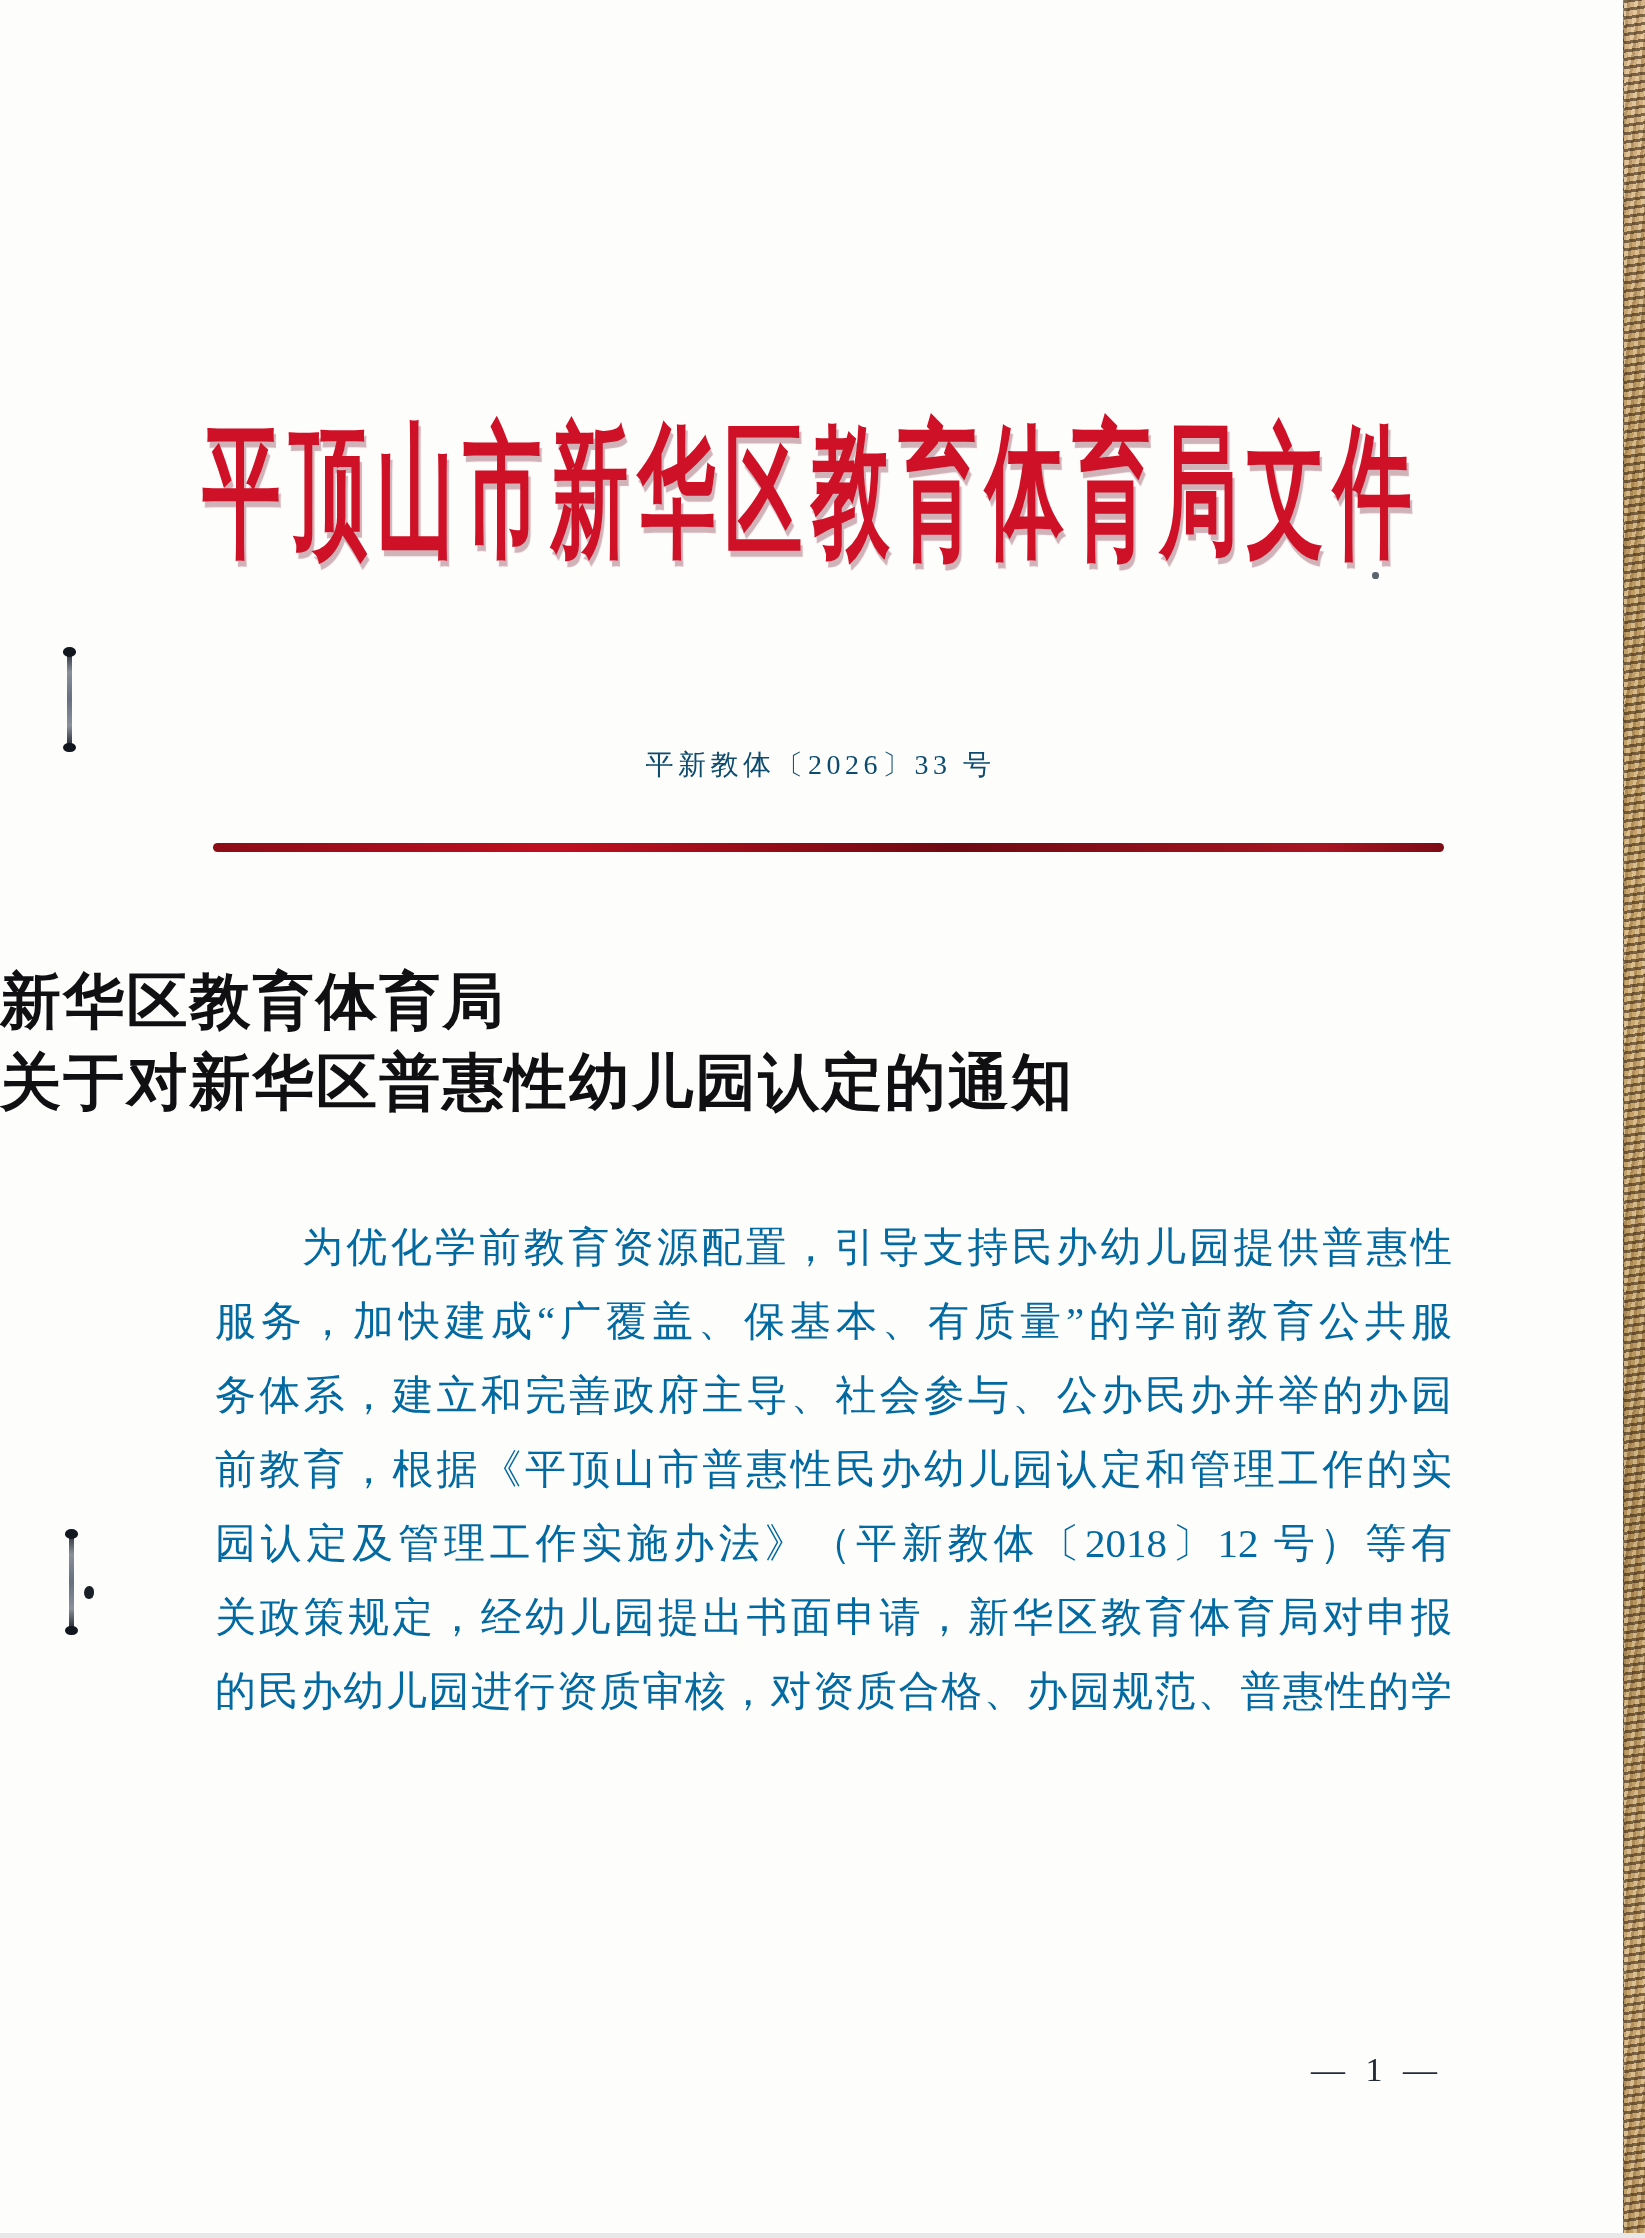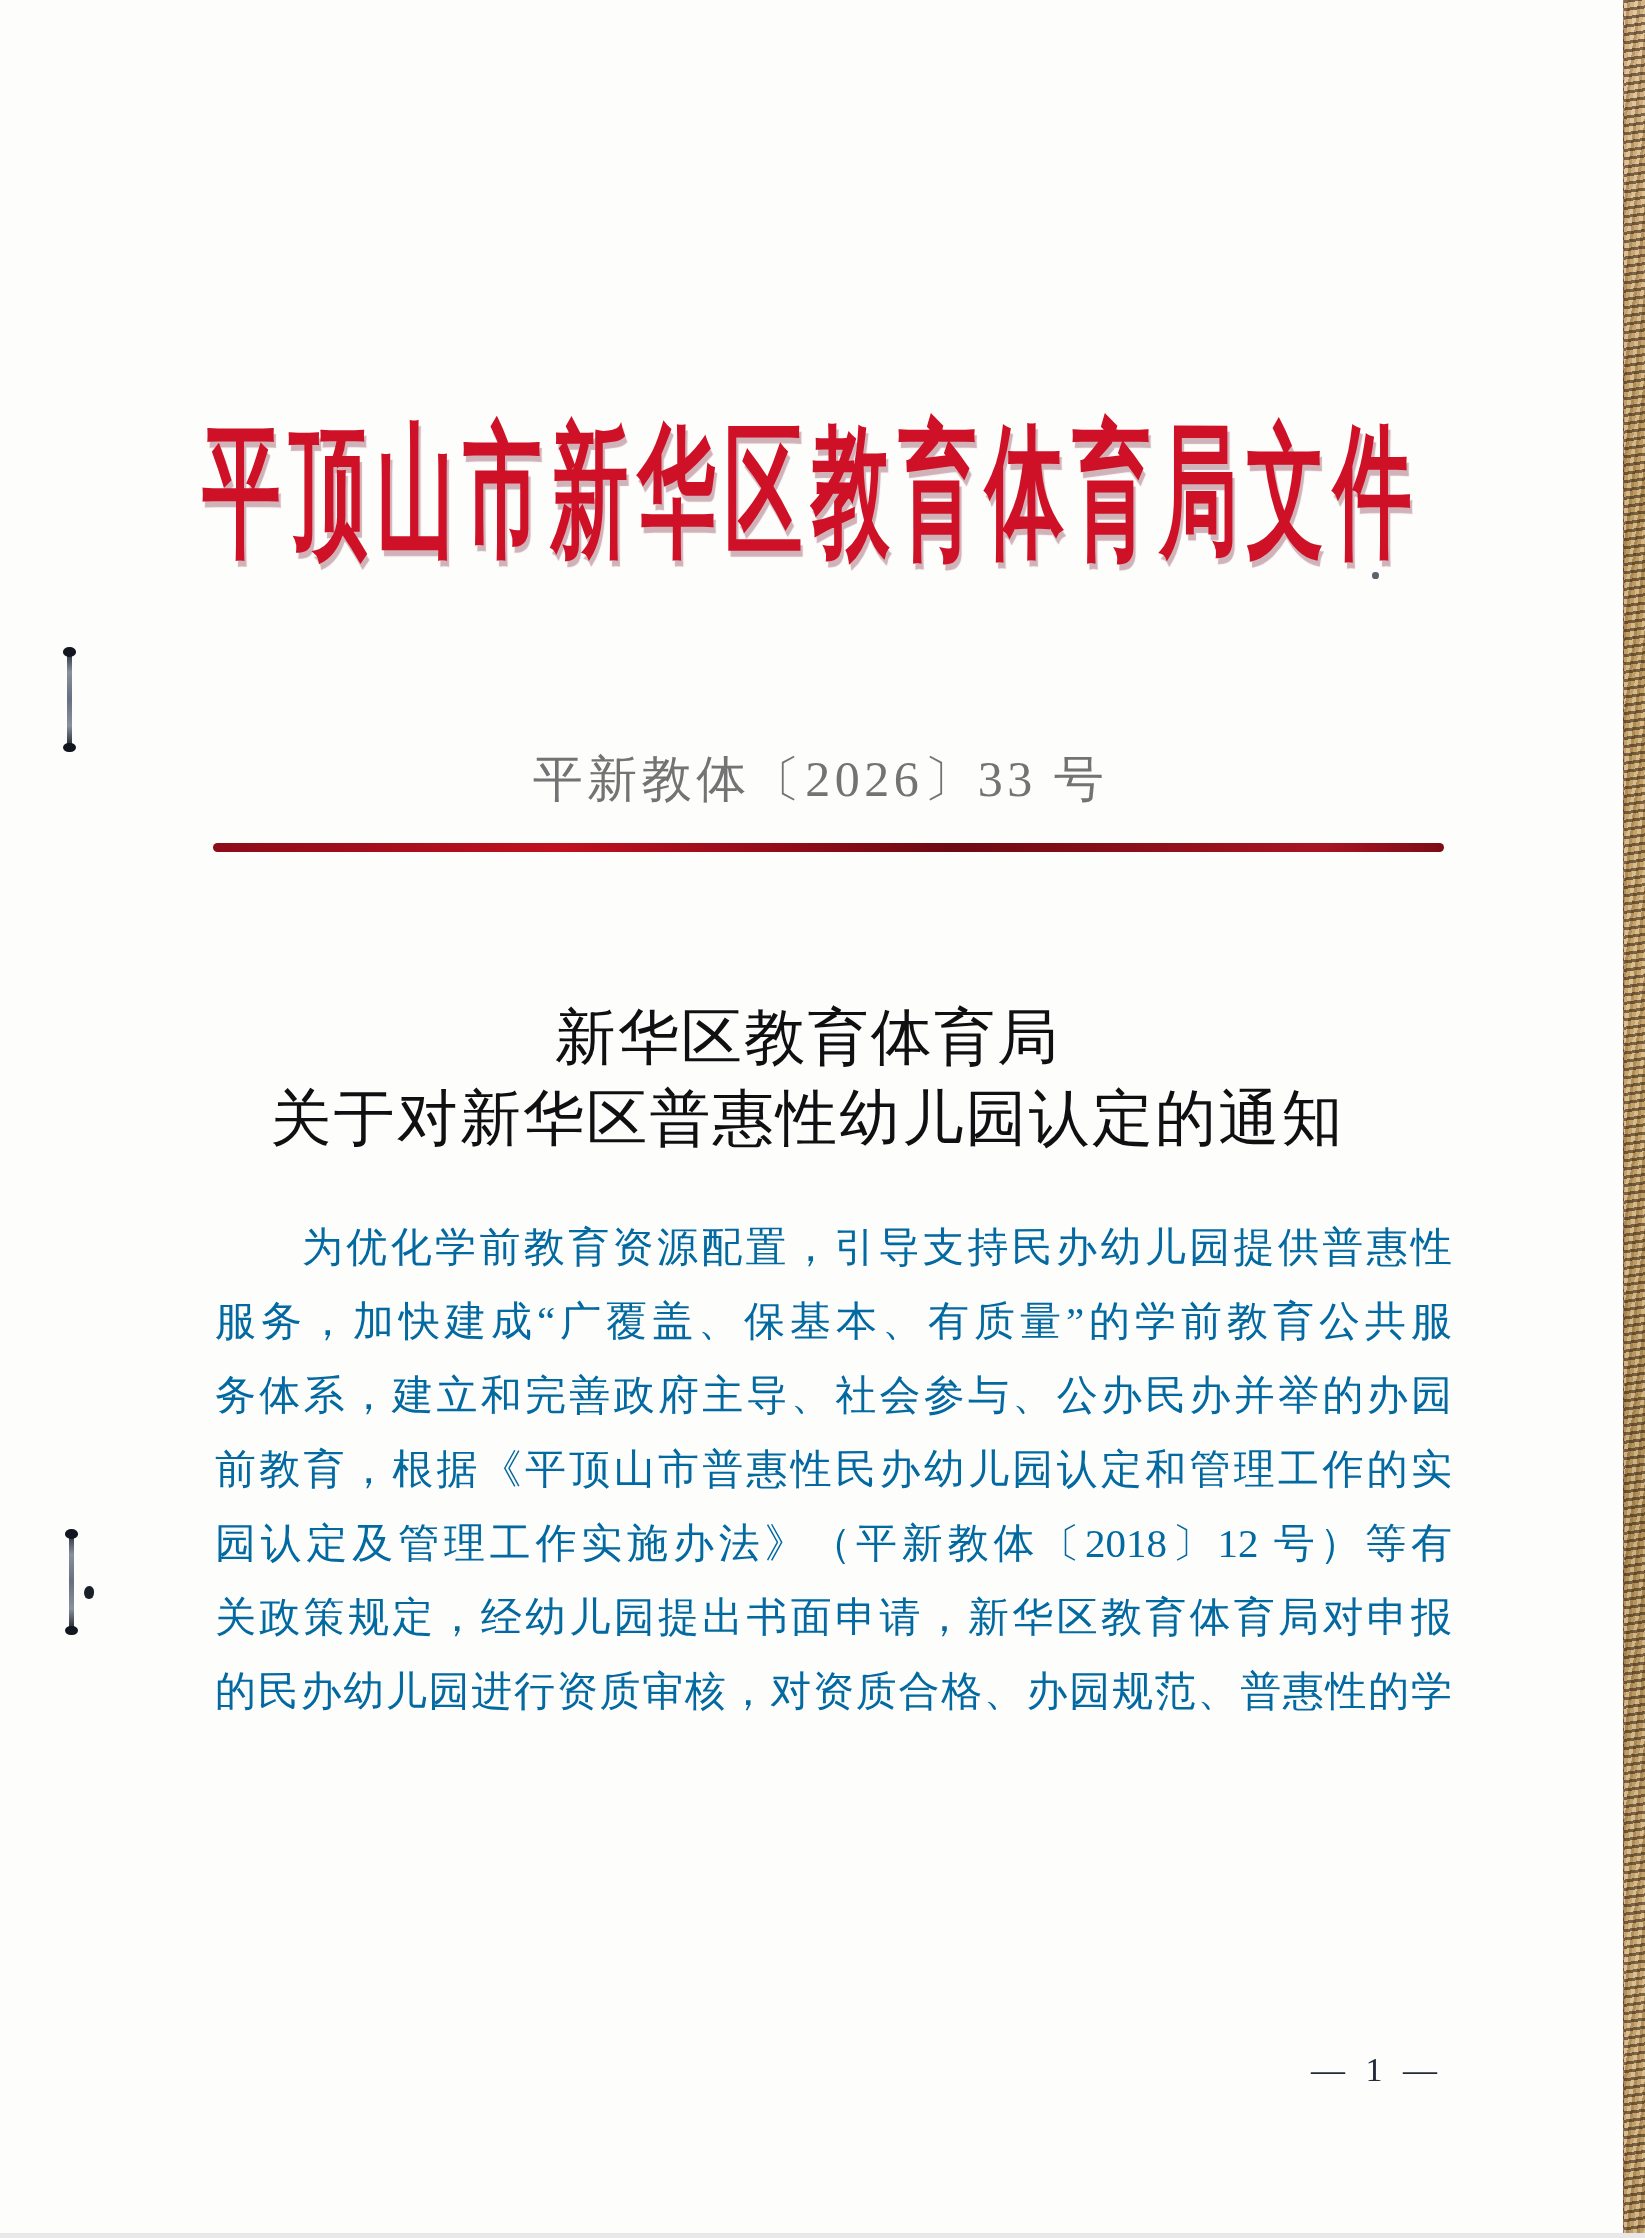--- a/index.html
+++ b/index.html
@@ -25,45 +25,43 @@
     transform: scaleY(1.85);
     transform-origin: 50% 0;
     text-shadow: 2.2px 3px 0.7px rgba(105, 8, 30, 0.30);
   }
 
   
   .doc-number {
     position: absolute;
     top: 746px; left: 33px; right: 37px;
     text-align: center;
-    font-size: 50px;
+    font-size: 28px;
     letter-spacing: 4.5px;
-    color: #737373;
+    color: #0c4a6e;
   }
 
   
   .red-divider {
     position: absolute;
     top: 843px; left: 213px;
     width: 1231px; height: 9px;
     border-radius: 5.2px;
     background: linear-gradient(90deg, #8c0c18, #c01020 28%, #6e0a12 60%, #a81522 90%, #7c0c16);
   }
 
   
   .notice-title {
     position: absolute;
     top: 961px; left: 0; right: 30px;
-    text-align: center;
-    font-weight: normal;
+    font-weight: bold;
     font-size: 61px;
     line-height: 81px;
     letter-spacing: 2.2px;
     color: #101013;
-    margin-top: 36px;
   }
 
   
   .doc-body {
     position: absolute;
     top: 1210px; left: 215px;
     width: 1237px;
     font-size: 41px;
     line-height: 74px;
     color: #0369a1;

